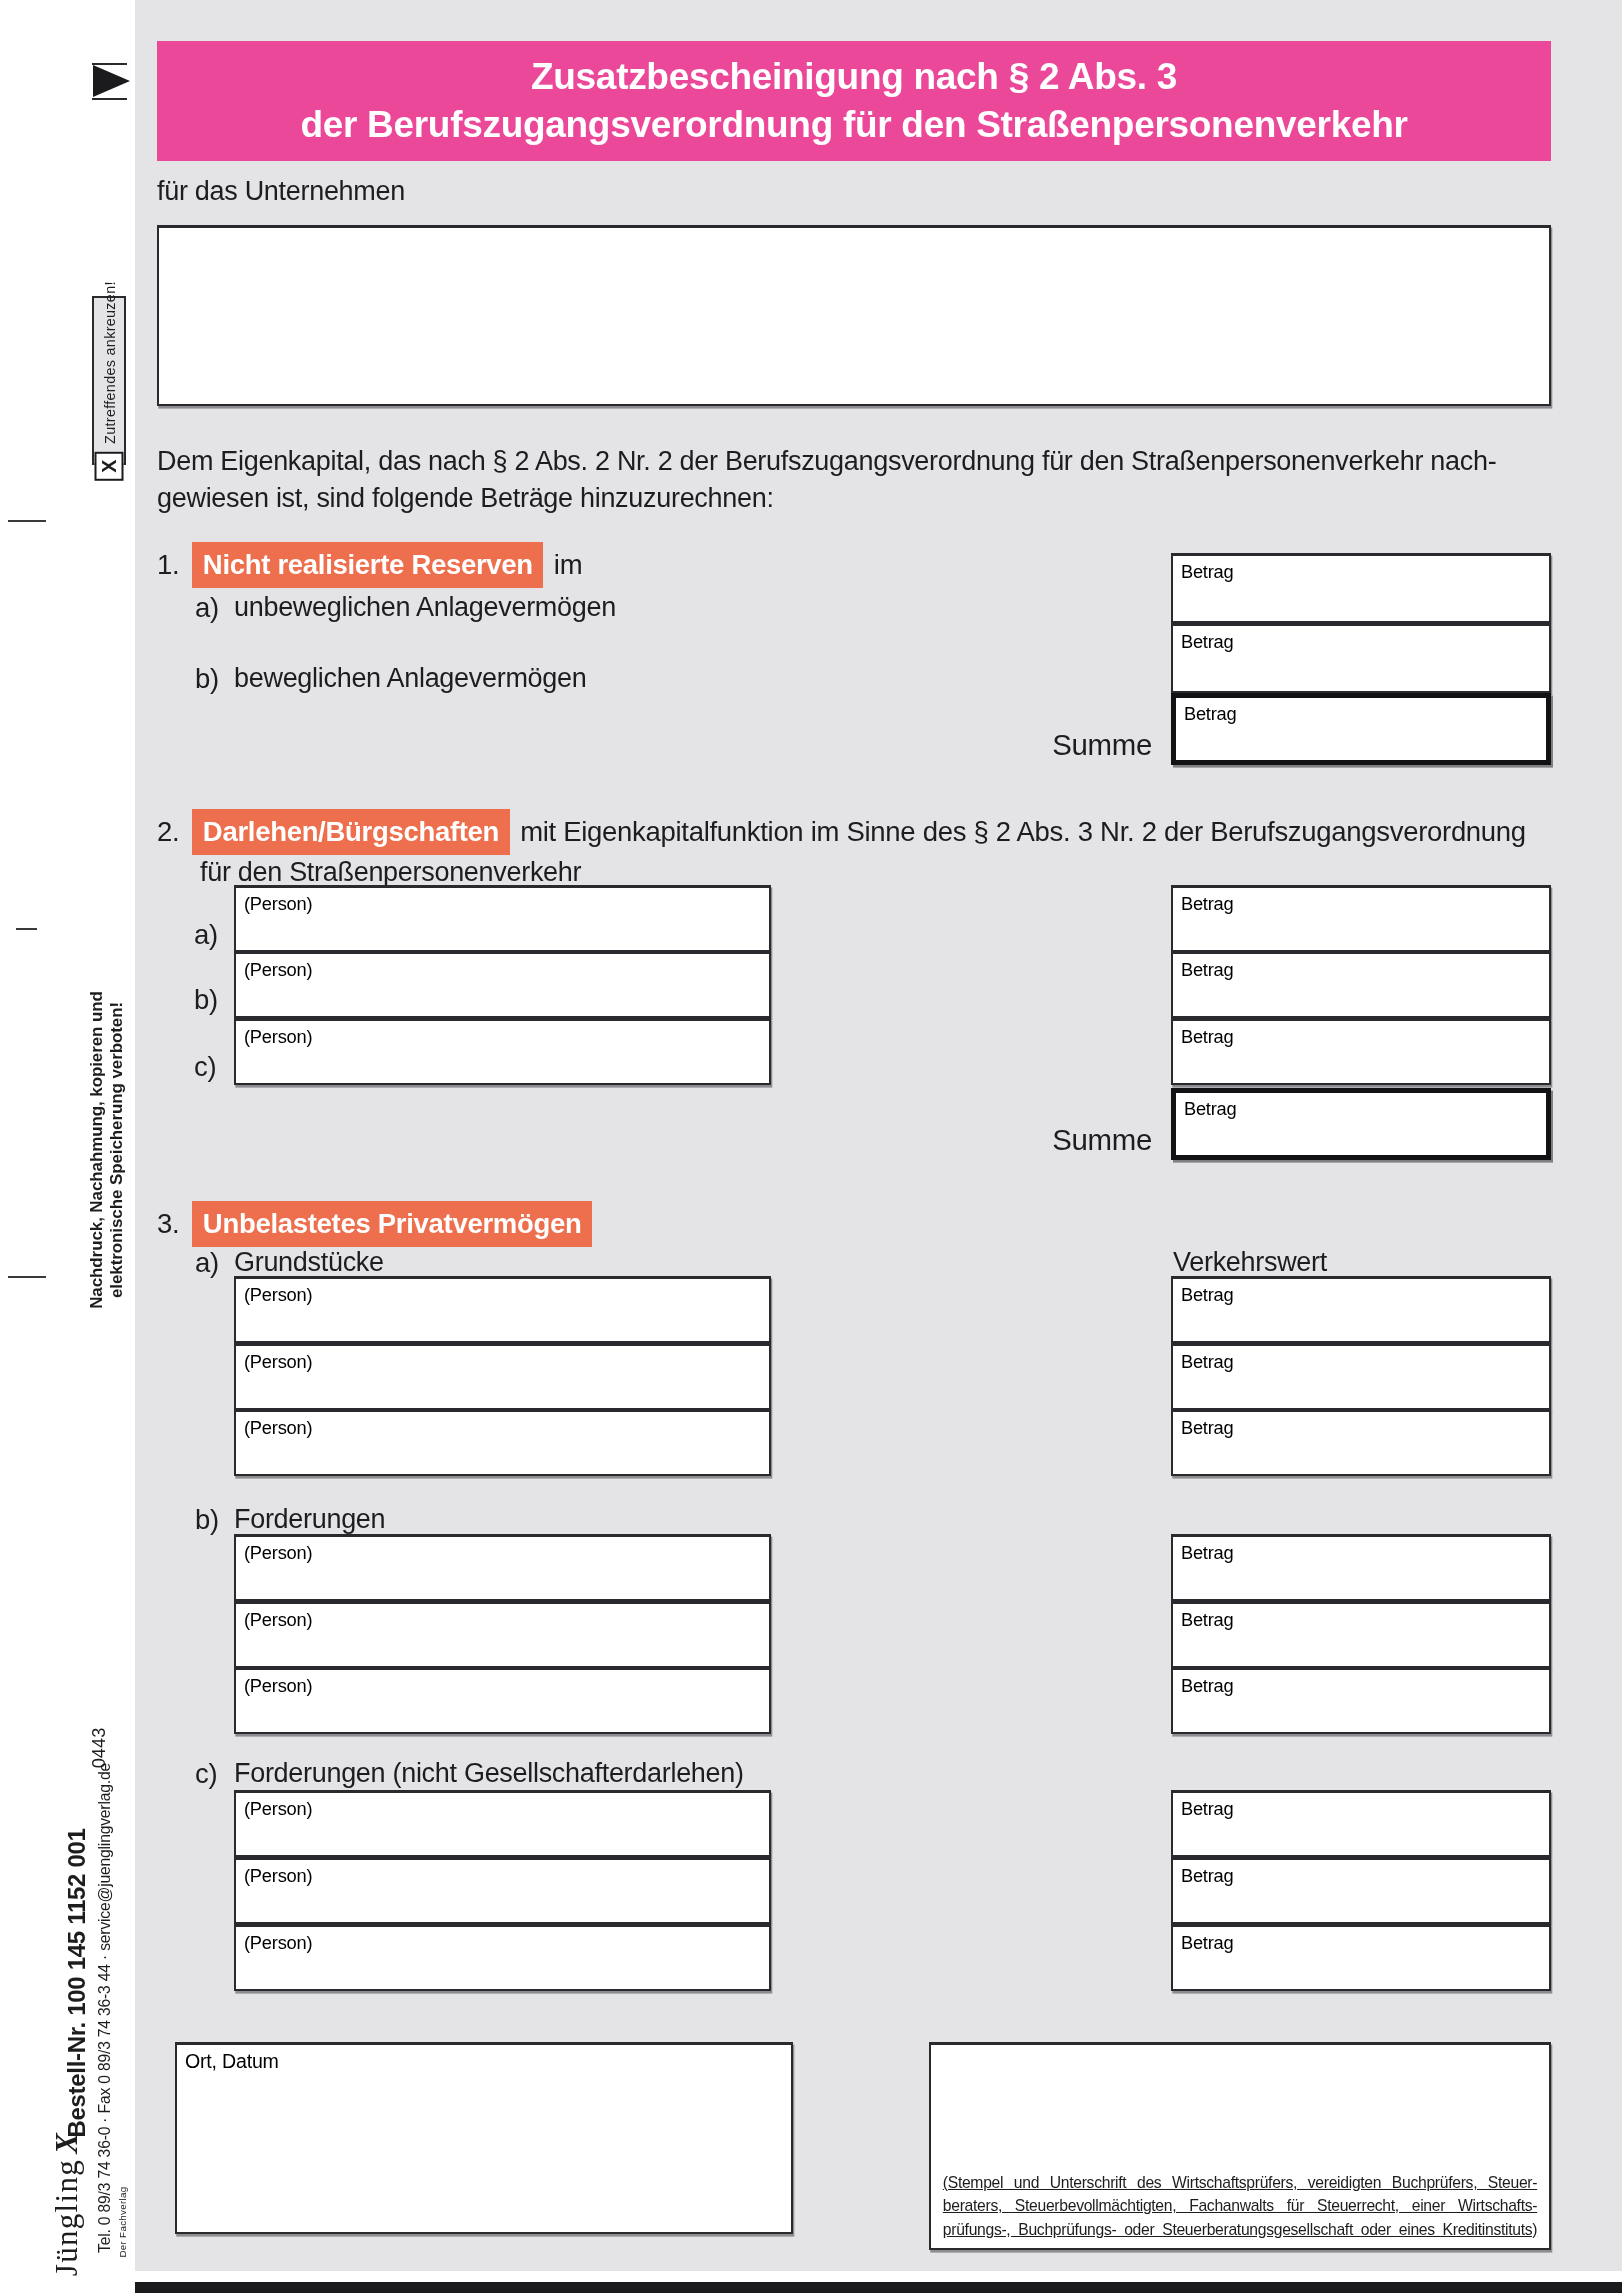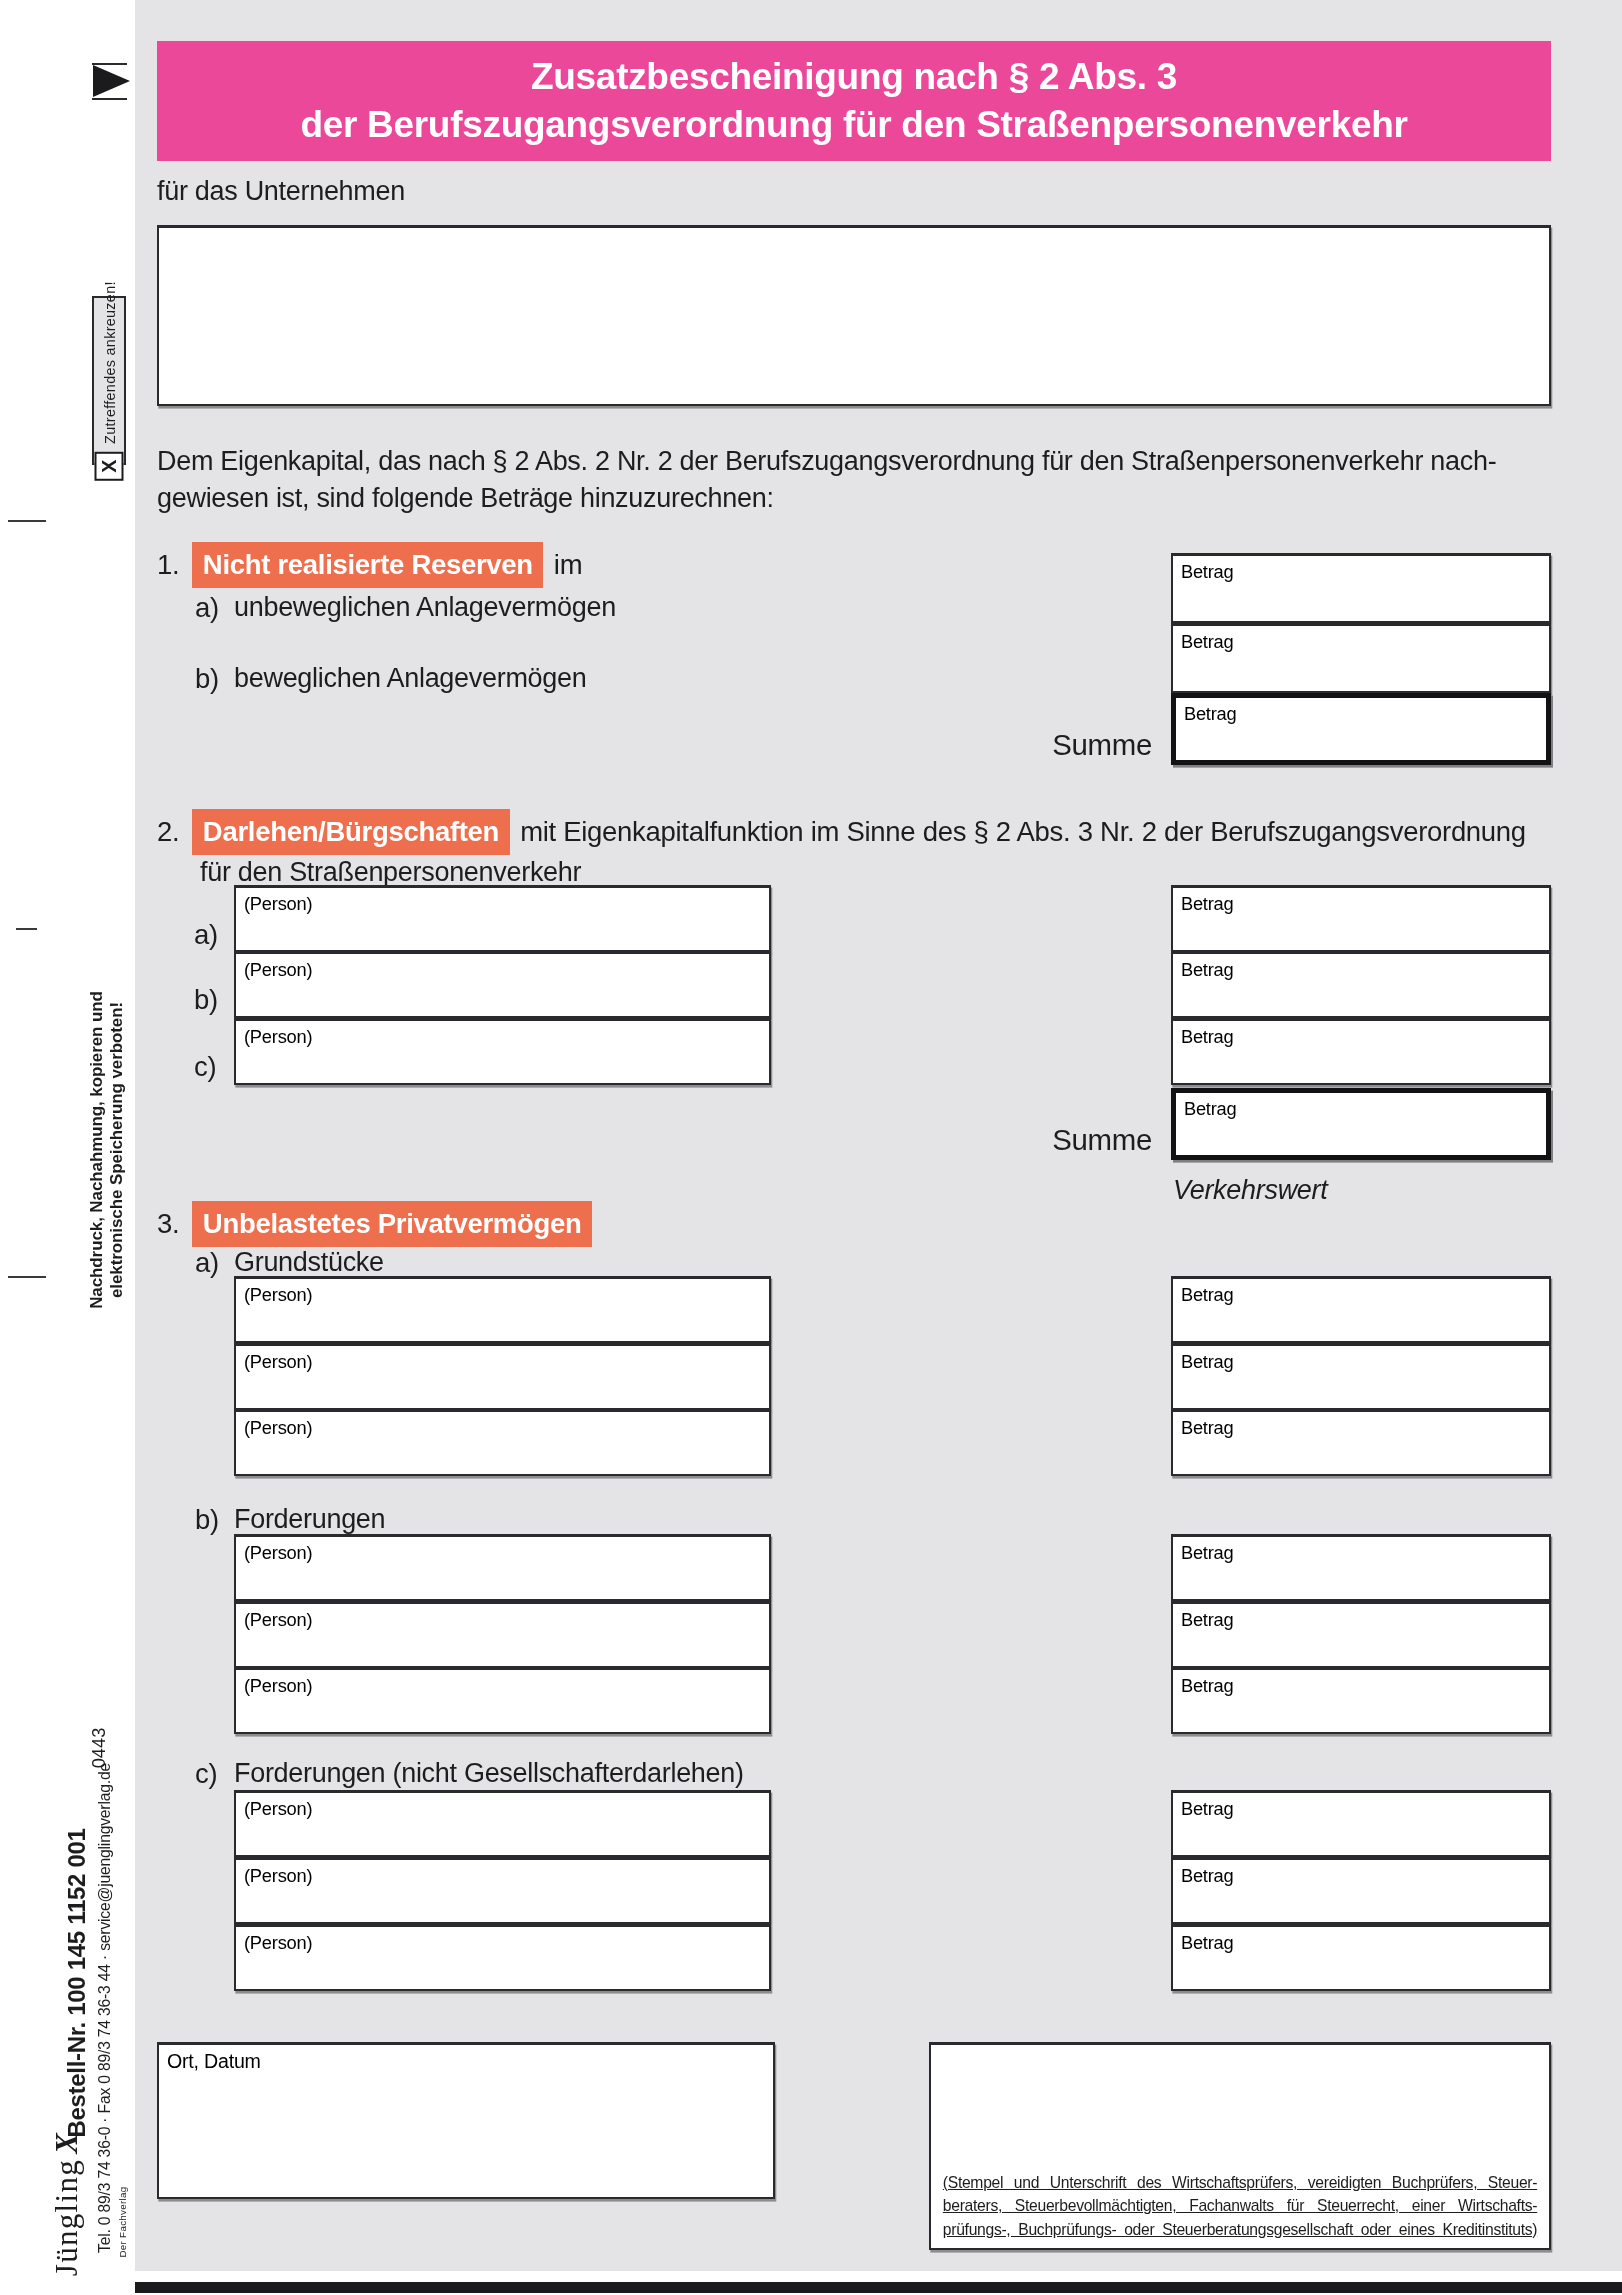--- a/index.html
+++ b/index.html
@@ -195,21 +195,21 @@
   </div>
   <div class="summe-lbl" style="left:936px; top:1123px;">Summe</div>
 
   <div class="sec-head" style="left:157px; top:1201px;">
     <span class="sec-num">3.</span>
     <span class="hl">Unbelastetes Privatvermögen</span>
   </div>
 
   <div class="letter" style="left:195px; top:1247px;">a)</div>
   <div class="lbl" style="left:234px; top:1247px;">Grundstücke</div>
-  <div class="lbl" style="left:1173px; top:1175px;font-style:italic;">Verkehrswert</div>
+  <div class="lbl" style="left:1173px; top:1247px;">Verkehrswert</div>
 
   <div class="box" style="left:234px; top:1276px; width:537px; height:67px;">
     <span class="tag">(Person)</span>
   </div>
   <div class="box" style="left:1171px; top:1276px; width:380px; height:67px;">
     <span class="tag">Betrag</span>
   </div>
   <div class="box" style="left:234px; top:1343px; width:537px; height:67px;">
     <span class="tag">(Person)</span>
   </div>
@@ -260,21 +260,21 @@
   <div class="box" style="left:1171px; top:1857px; width:380px; height:67px;">
     <span class="tag">Betrag</span>
   </div>
   <div class="box" style="left:234px; top:1924px; width:537px; height:67px;">
     <span class="tag">(Person)</span>
   </div>
   <div class="box" style="left:1171px; top:1924px; width:380px; height:67px;">
     <span class="tag">Betrag</span>
   </div>
 
-  <div class="box" style="left:157px; top:2042px; width:618px; height:157px;">
+  <div class="box" style="left:175px; top:2042px; width:618px; height:192px;">
     <span class="tag" style="font-size:19.6px;">Ort, Datum</span>
   </div>
   <div class="box" style="left:929px; top:2042px; width:622px; height:208px;">
     <div class="stamp-text">
       <div>(Stempel und Unterschrift des Wirtschaftsprüfers, vereidigten Buchprüfers, Steuer-</div>
       <div>beraters, Steuerbevollmächtigten, Fachanwalts für Steuerrecht, einer Wirtschafts-</div>
       <div>prüfungs-, Buchprüfungs- oder Steuerberatungsgesellschaft oder eines Kreditinstituts)</div>
     </div>
   </div>
 

